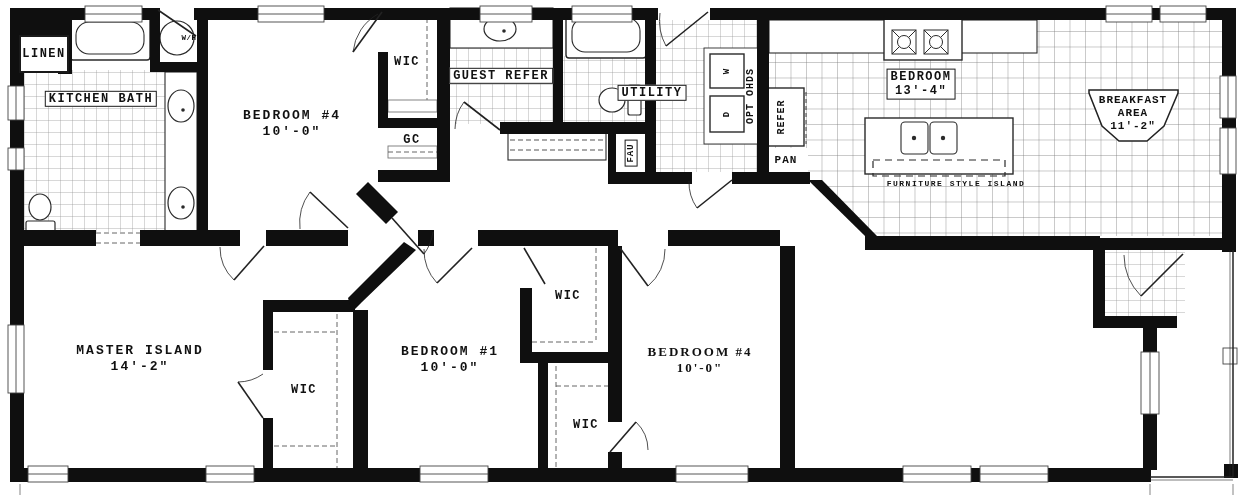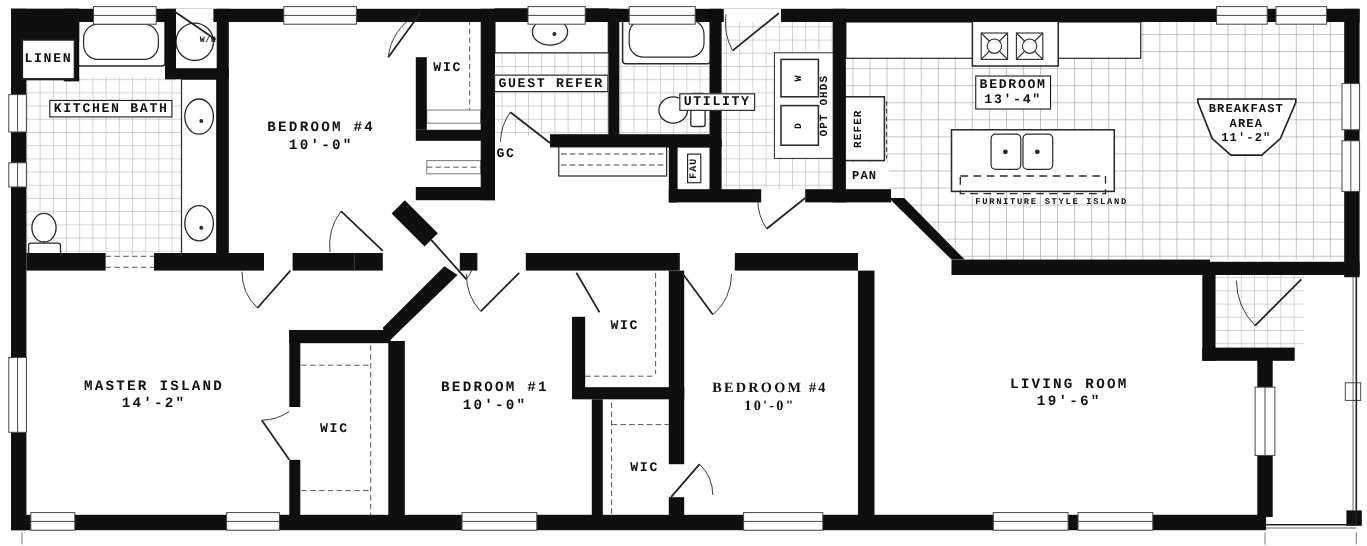--- a/index.html
+++ b/index.html
@@ -326,21 +326,21 @@
 
 <div class="lbl sz12" style="left:44px; top:54px;">LINEN</div>
 <div class="lbl sz12 box" style="left:101px; top:99px;">KITCHEN BATH</div>
 <div class="lbl sz7" style="left:177px; top:38px;margin-left:12px;">W/H</div>
 
 <div class="lbl" style="left:292px; top:124px;">
   <span>BEDROOM #4</span>
   <span>10'-0"</span>
 </div>
 <div class="lbl sz12" style="left:407px; top:62px;">WIC</div>
-<div class="lbl sz12" style="left:412px; top:140px;margin-left:48px;">GC</div>
+<div class="lbl sz12" style="left:412px; top:140px;">GC</div>
 <div class="lbl sz12 box" style="left:501px; top:76px;">GUEST REFER</div>
 <div class="lbl sz12 box" style="left:652px; top:93px;">UTILITY</div>
 <div class="lbl sz9 vert box" style="left:631px; top:153px;">FAU</div>
 <div class="lbl sz9 vert" style="left:727px; top:71px;">W</div>
 <div class="lbl sz9 vert" style="left:727px; top:114px;">D</div>
 <div class="lbl sz10 vert" style="left:751px; top:96px;">OPT OHDS</div>
 <div class="lbl sz10 vert" style="left:782px; top:117px;">REFER</div>
 <div class="lbl sz11" style="left:786px; top:161px;">PAN</div>
 
 <div class="lbl sz12 box" style="left:921px; top:84px;">
@@ -366,18 +366,14 @@
   <span>10'-0"</span>
 </div>
 <div class="lbl sz12" style="left:568px; top:296px;">WIC</div>
 <div class="lbl sz12" style="left:586px; top:425px;">WIC</div>
 
 <div class="lbl" style="left:700px; top:360px;font-family:Liberation Serif, serif;">
   <span>BEDROOM #4</span>
   <span>10'-0"</span>
 </div>
 
-<div class="lbl" style="left:972px; top:357px;">
-  <span>LIVING ROOM</span>
-  <span>19'-6"</span>
-</div>
 
 </div>
 
 </body></html>

